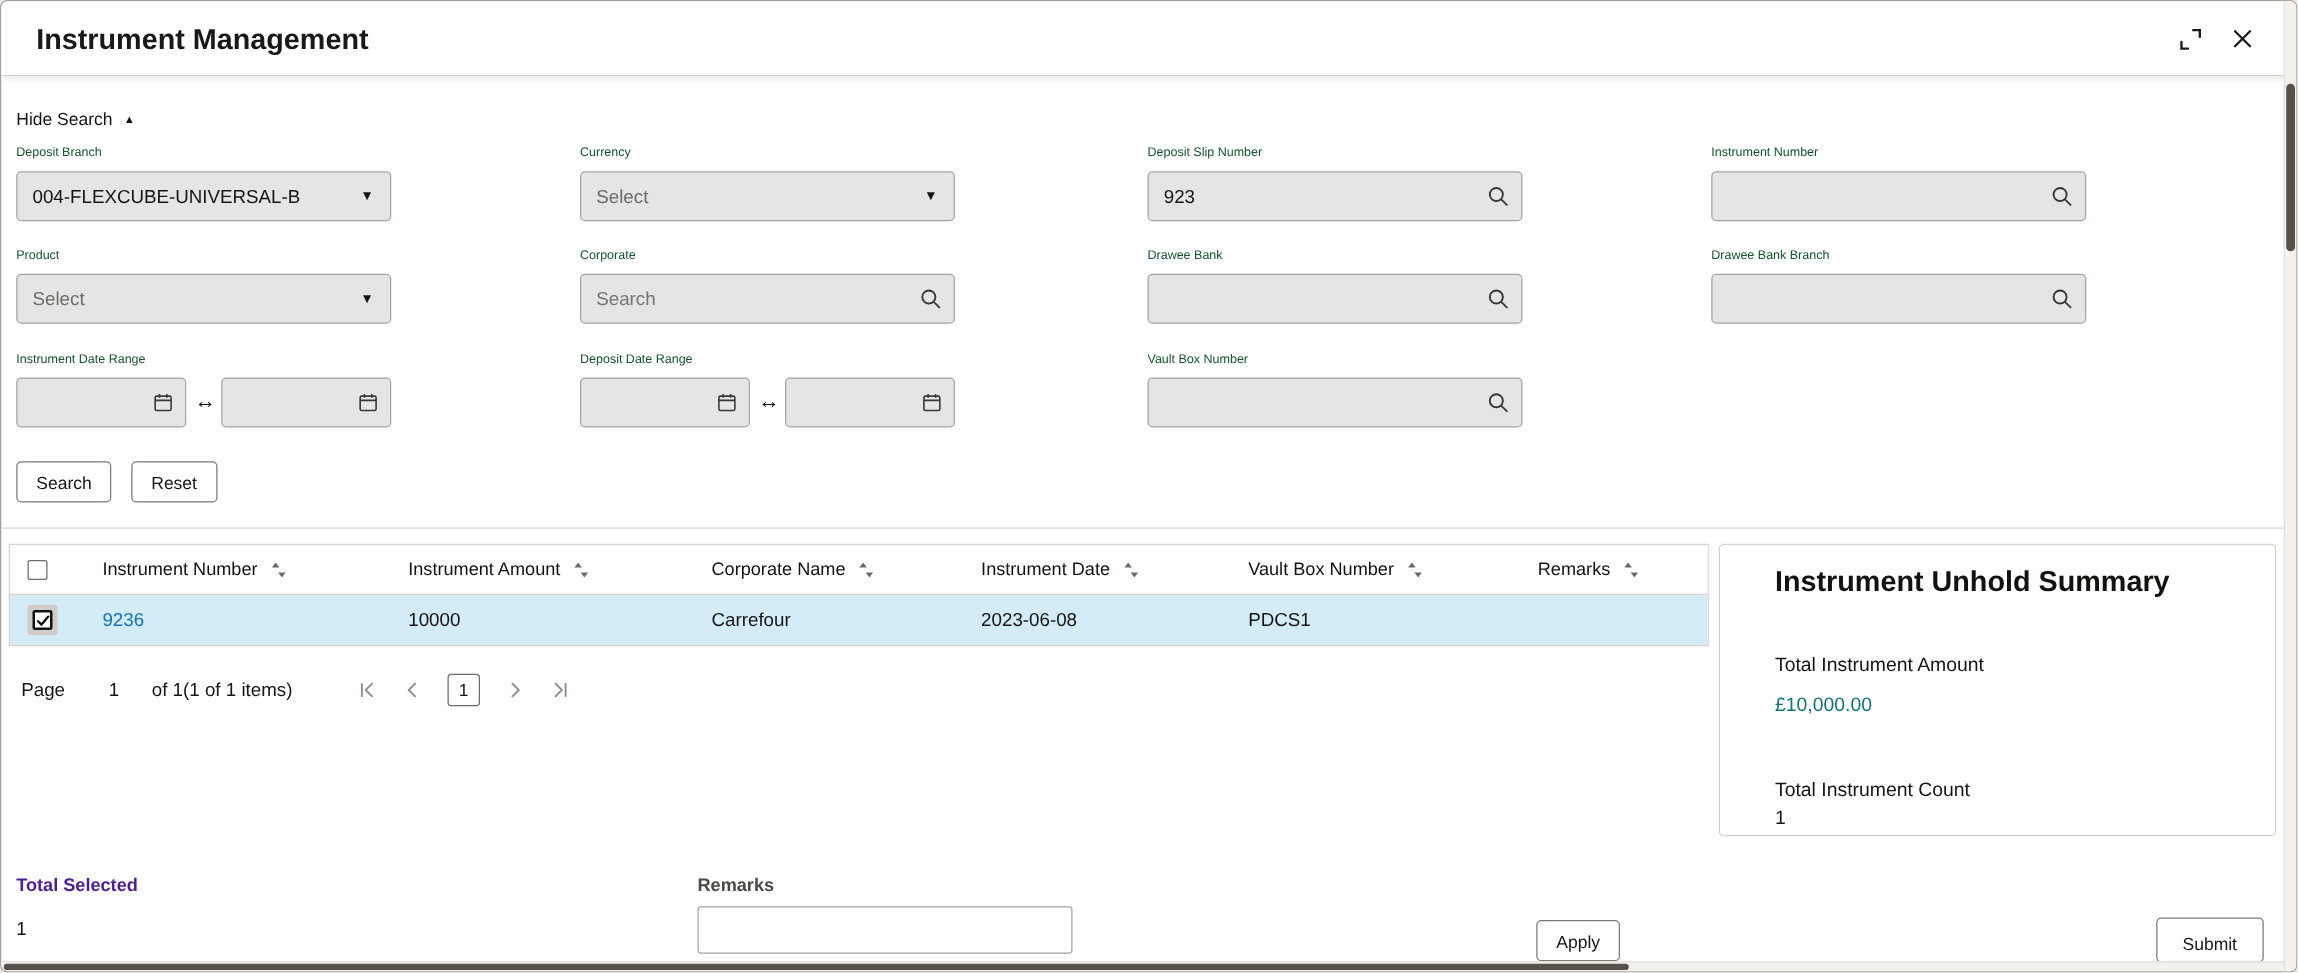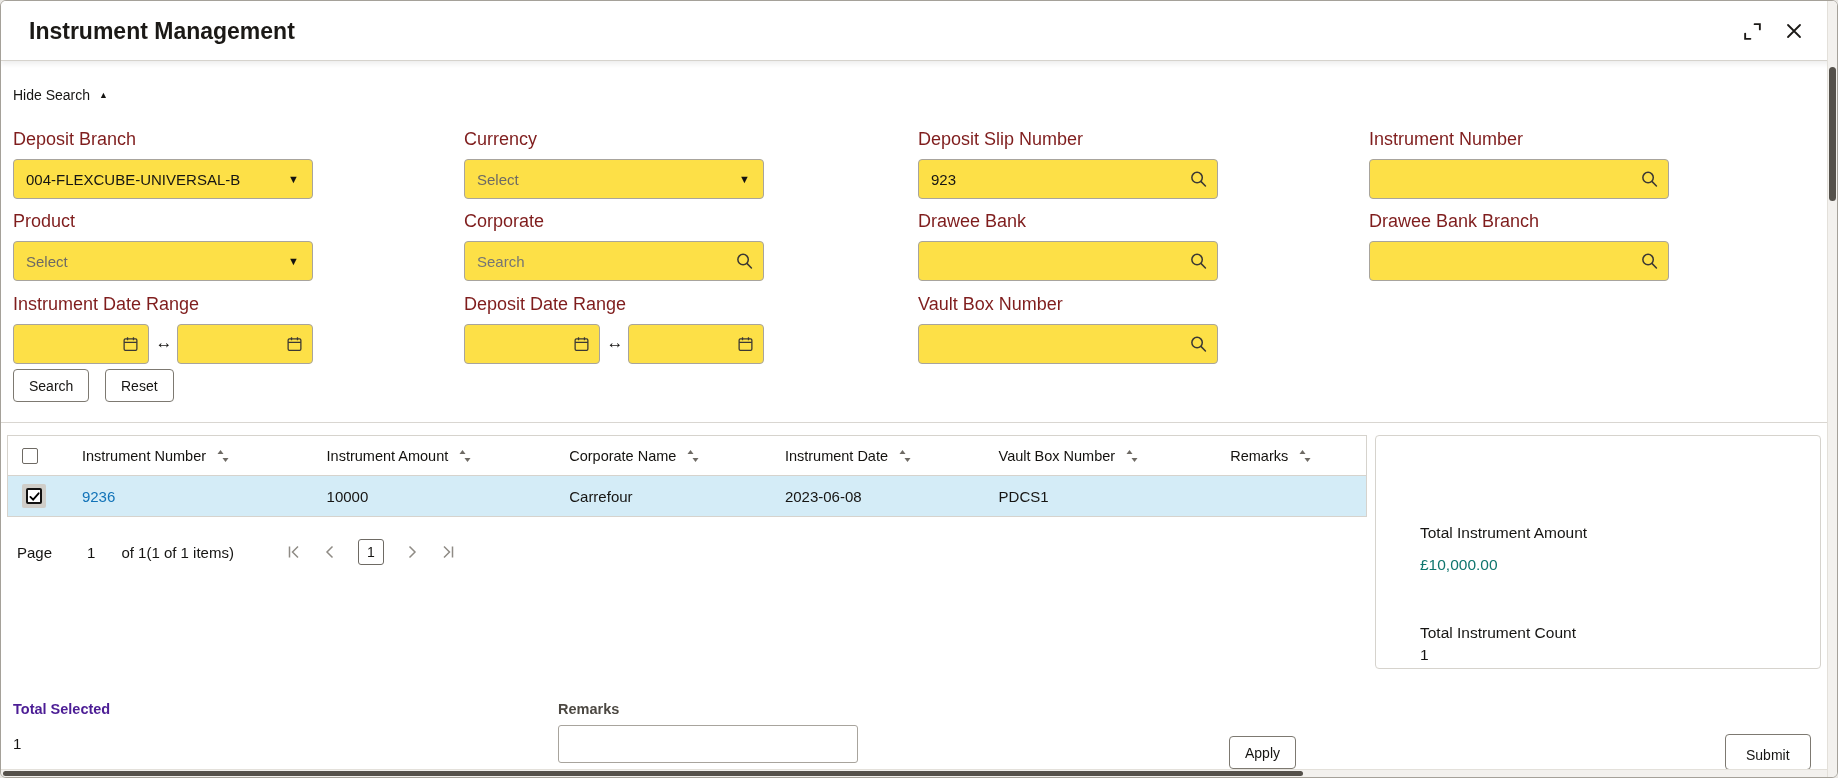--- a/index.html
+++ b/index.html
@@ -16,23 +16,23 @@
   .win-controls { position:absolute; top:17px; right:30px; display:flex; gap:16px; }
   .icon-btn { background:none; border:none; cursor:pointer; width:26px; height:26px;
               display:flex; align-items:center; justify-content:center; padding:0; }
 
   
   .search-toggle { position:absolute; left:12px; top:86px; font-size:14px; color:#161513;
                    cursor:pointer; display:flex; align-items:center; gap:9px;justify-content:center; }
   .caret { font-size:9px; color:#141310; line-height:1; }
 
   .field { position:absolute; width:300px; }
-  .field-label { display:block; font-size:18px; color:#7f1d1d; margin-bottom:9px; white-space:nowrap;margin-top:12px; }
+  .field-label { display:block; font-size:10px; color:#14532d; margin-bottom:9px; white-space:nowrap; }
   .control { position:relative; height:40px; border:1px solid #a8a49d; border-radius:4px;
-             background:#fde047; display:flex; align-items:center; }
+             background:#e5e5e5; display:flex; align-items:center; }
   .control input { border:none; outline:none; flex:1; height:100%; padding:0 38px 0 12px;
                    font:inherit; font-size:15px; color:#161513; background:transparent; min-width:0; }
   .select { cursor:pointer; }
   .select .val { flex:1; padding:0 32px 0 12px; font-size:15px; color:#161513;
                  white-space:nowrap; overflow:hidden; }
   .val.placeholder { color:#6e6a64; }
   .dd-arrow { position:absolute; right:13px; font-size:11px; color:#141310; line-height:1; }
   .in-icon { position:absolute; right:9px; top:50%; transform:translateY(-50%);
              background:none; border:none; padding:0; cursor:pointer; display:flex; }
   .range-row { position:relative; height:40px; }
@@ -399,20 +399,21 @@
       <button class="pg-btn">
         <svg width="16" height="16" viewBox="0 0 16 16" fill="none" stroke="#8f8b85" stroke-width="1.5">
             <path d="M12.5 2.5v11"></path>
             <path d="M4 2.5 9.5 8 4 13.5"></path>
           </svg>
       </button>
     </span>
   </div>
 
   <div class="summary">
+    <div class="s-title">Instrument Unhold Summary</div>
     <div class="s-amt-label">Total Instrument Amount</div>
     <div class="s-amt-value">£10,000.00</div>
     <div class="s-cnt-label">Total Instrument Count</div>
     <div class="s-cnt-value">1</div>
   </div>
 
   <div class="ts-label">Total Selected</div>
   <div class="ts-value">1</div>
   <div class="rm-label">Remarks</div>
   <input class="rm-input" value="" style="">

